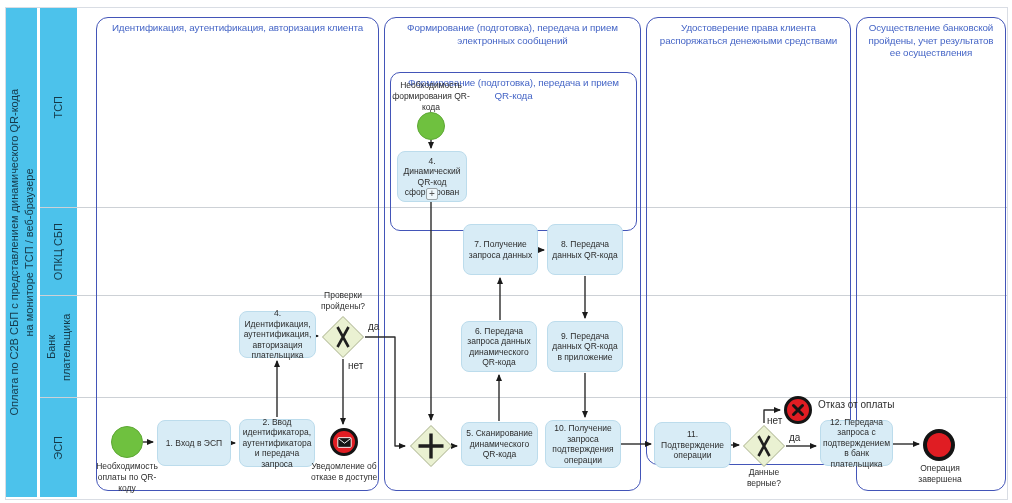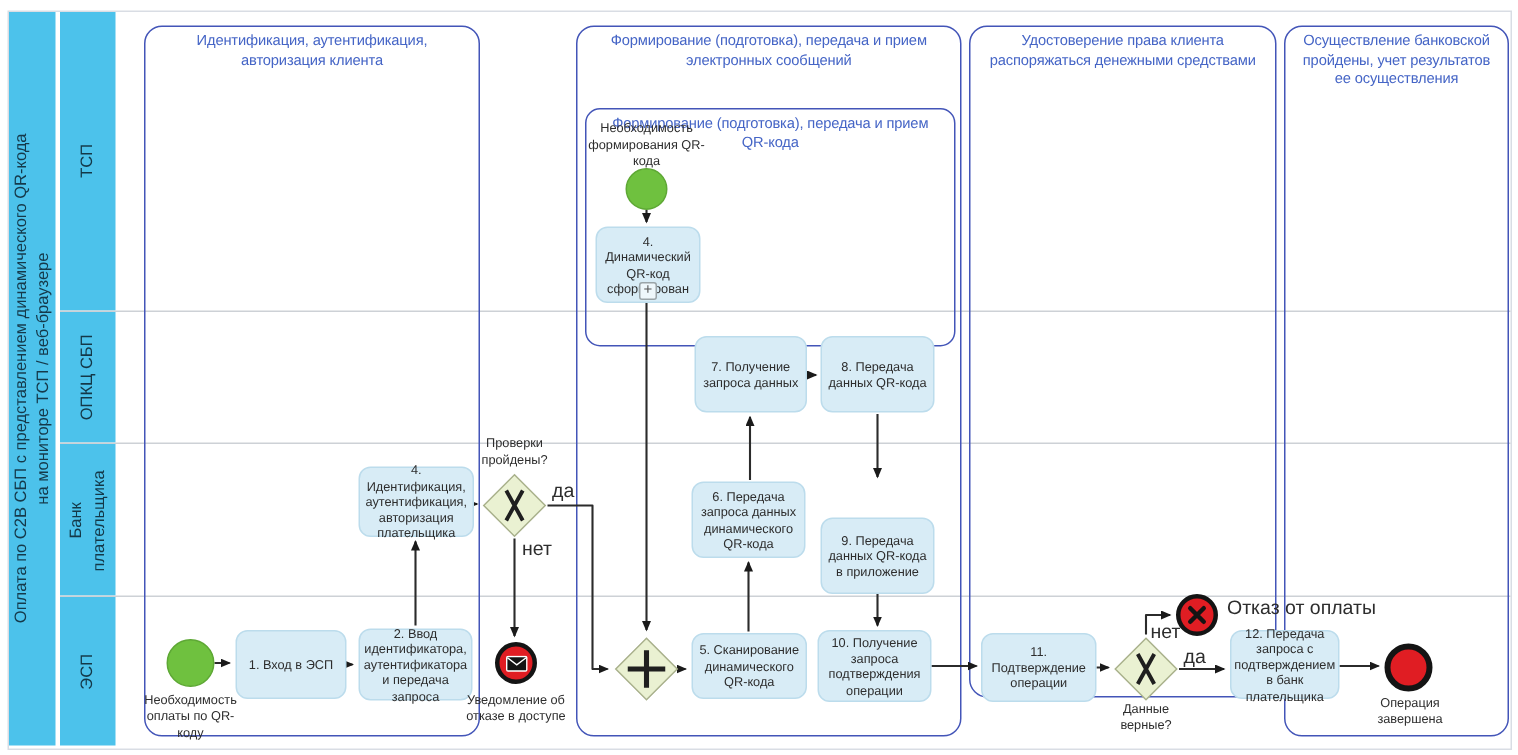--- a/index.html
+++ b/index.html
@@ -27,21 +27,21 @@
   
   .task { position:absolute; background:#d8ecf6; border:1px solid #bcdcec; border-radius:8px;
           display:flex; align-items:center; justify-content:center; text-align:center;
           font-size:8.5px; line-height:10.5px; color:#2d2d2d; padding:2px 3px; }
   .event { position:absolute; border-radius:50%; display:flex; align-items:center; justify-content:center; }
   .event.start { background:#6fc13f; border:1.5px solid #5ea835; }
   .event.end-ring { background:#e01d23; border:3px solid #141414; }
   .event.end-done { background:#e01d23; border:4px solid #141414; }
   .gateway { position:absolute; }
   .node-label { position:absolute; font-size:8.5px; line-height:11px; color:#2d2d2d; text-align:center; }
-  .edge-label { position:absolute; font-size:13px; line-height:10px; color:#2d2d2d; white-space:nowrap; }
+  .edge-label { position:absolute; font-size:10px; line-height:10px; color:#2d2d2d; white-space:nowrap; }
   .sub-marker { position:absolute; width:12px; height:12px; background:#eef7fb; border:1px solid #9aa4a8;
                 border-radius:2px; color:#555; font-size:10px; line-height:10px; text-align:center; }
   .connectors { position:absolute; left:0; top:0; pointer-events:none; }
 </style>
 </head>
 <body>
 
 <div class="stage">
 
   <div class="pool-border"></div>
@@ -63,21 +63,21 @@
     <span class="vtext">Банк плательщика</span>
   </div>
   <div class="band lane-cell" style="top:398px;height:99px;">
     <span class="vtext">ЭСП</span>
   </div>
 
   <div class="lane-divider" style="top:207px;"></div>
   <div class="lane-divider" style="top:295px;"></div>
   <div class="lane-divider" style="top:397px;"></div>
 
-  <div class="group" style="left:96px;top:17px;width:224px;height:474px;">
+  <div class="group" style="left:96px;top:17px;width:283px;height:474px;">
     <div class="group-header">Идентификация, аутентификация, авторизация клиента</div>
   </div>
   <div class="group" style="left:384px;top:17px;width:257px;height:474px;">
     <div class="group-header">Формирование (подготовка), передача и прием электронных сообщений</div>
   </div>
   <div class="group" style="left:646px;top:17px;width:205px;height:448px;">
     <div class="group-header">Удостоверение права клиента распоряжаться денежными средствами</div>
   </div>
   <div class="group" style="left:856px;top:17px;width:150px;height:474px;">
     <div class="group-header">Осуществление банковской пройдены, учет результатов ее осуществления</div>
@@ -117,21 +117,21 @@
   </svg>
 
   <div class="task" style="left:157px;top:420px;width:74px;height:46px;">1. Вход в ЭСП</div>
   <div class="task" style="left:239px;top:419px;width:76px;height:48px;">2. Ввод идентификатора, аутентификатора и передача запроса</div>
   <div class="task" style="left:239px;top:311px;width:77px;height:47px;">4. Идентификация, аутентификация, авторизация плательщика</div>
   <div class="task" style="left:397px;top:151px;width:70px;height:51px;">4. Динамический QR-код сформирован</div>
   <div class="task" style="left:461px;top:422px;width:77px;height:44px;">5. Сканирование динамического QR-кода</div>
   <div class="task" style="left:461px;top:321px;width:76px;height:51px;">6. Передача запроса данных динамического QR-кода</div>
   <div class="task" style="left:463px;top:224px;width:75px;height:51px;">7. Получение запроса данных</div>
   <div class="task" style="left:547px;top:224px;width:76px;height:51px;">8. Передача данных QR-кода</div>
-  <div class="task" style="left:547px;top:321px;width:76px;height:51px;margin-top:24px;">9. Передача данных QR-кода в приложение</div>
+  <div class="task" style="left:547px;top:321px;width:76px;height:51px;">9. Передача данных QR-кода в приложение</div>
   <div class="task" style="left:545px;top:420px;width:76px;height:48px;">10. Получение запроса подтверждения операции</div>
   <div class="task" style="left:654px;top:422px;width:77px;height:46px;">11. Подтверждение операции</div>
   <div class="task" style="left:820px;top:420px;width:73px;height:46px;">12. Передача запроса с подтверждением в банк плательщика</div>
 
   <div class="sub-marker" style="left:426px;top:188px;">+</div>
 
   <div class="event start" style="left:417px;top:112px;width:28px;height:28px;"></div>
   <div class="event start" style="left:111px;top:426px;width:32px;height:32px;"></div>
 
   <div class="event end-ring" style="left:330px;top:428px;width:28px;height:28px;">

